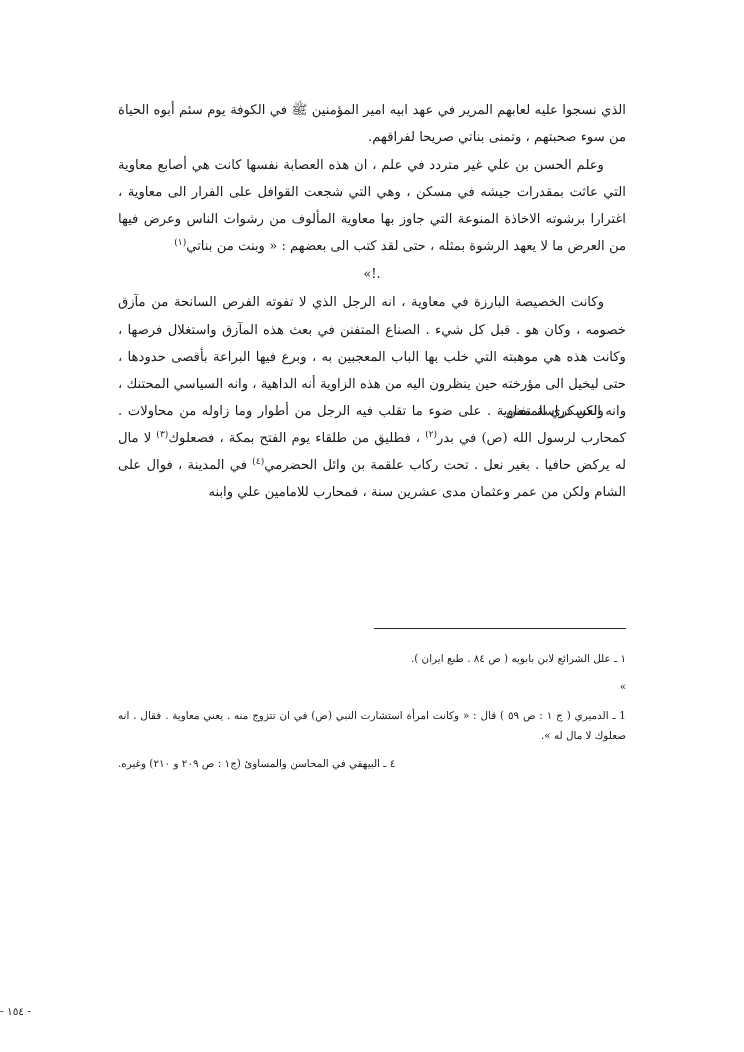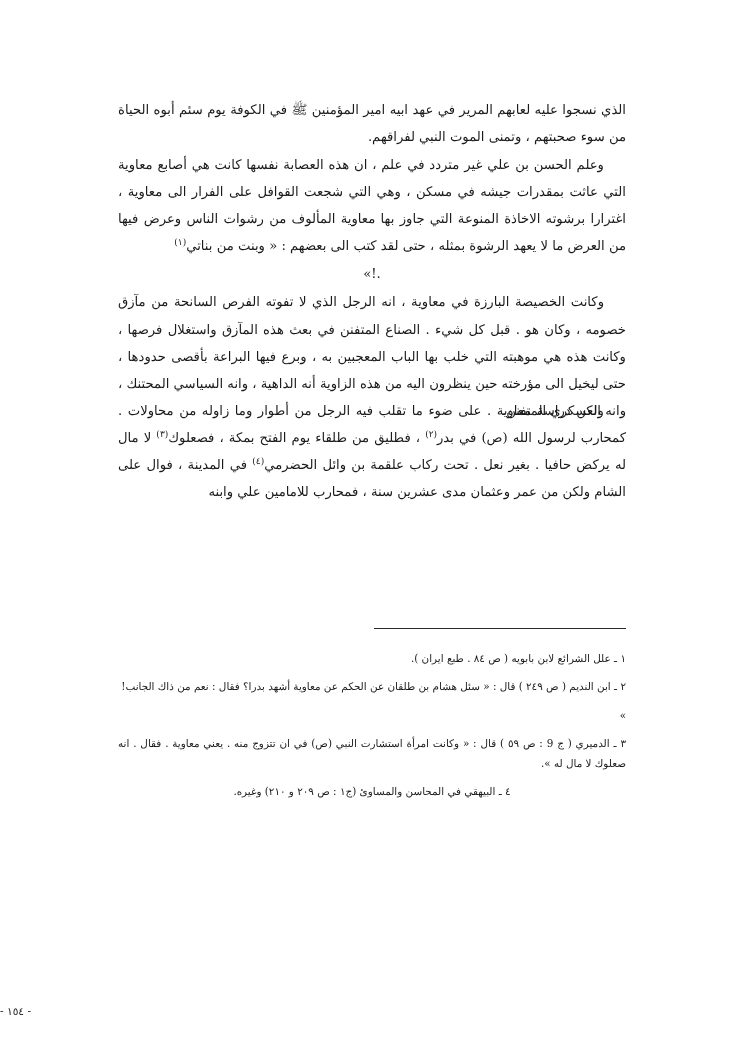--- a/index.html
+++ b/index.html
@@ -62,56 +62,55 @@
     direction: rtl;
     font-size: 10.4px;
     line-height: 1.95;
     text-align: justify;
   }
   .footnote {
     margin: 8px 0 4px 0;
     text-indent: 0;
   }
   .fn-a { text-align: justify; }
-  .fn-center { text-align: center; }
+  .fn-center { text-align: left; }
   .page-number {
     position: absolute;
     left: 0;
     right: 0;
     top: 1005px;
     text-align: left;
     font-size: 10.6px;
     letter-spacing: 1px;
     color: #1a1a1a;
   }
 </style>
 </head>
 <body>
 
 <div class="page">
 
   <div class="body-text">
-    <p class="para no-indent">الذي نسجوا عليه لعابهم المرير في عهد ابيه امير المؤمنين ﷺ في الكوفة يوم سئم أبوه الحياة من سوء صحبتهم ، وتمنى الموت النبي لفراقهم.</p>
+    <p class="para no-indent">الذي نسجوا عليه لعابهم المرير في عهد ابيه امير المؤمنين ﷺ في الكوفة يوم سئم أبوه الحياة من سوء صحبتهم ، وتمنى بناتي صريحا لفراقهم.</p>
     <p class="para"><span>وعلم الحسن بن علي غير متردد في علم ، ان هذه العصابة نفسها كانت هي أصابع معاوية التي عاثت بمقدرات جيشه في مسكن ، وهي التي شجعت القوافل على الفرار الى معاوية ، اغترارا برشوته الاخاذة المنوعة التي جاوز بها معاوية المألوف من رشوات الناس وعرض فيها من العرض ما لا يعهد الرشوة بمثله ، حتى لقد كتب الى بعضهم : « وبنت من بناتي</span><sup class="fn">(١)</sup></p>
     <p class="para last-centered" style="text-align:center">.!»</p>
     <p class="para">وكانت الخصيصة البارزة في معاوية ، انه الرجل الذي لا تفوته الفرص السانحة من مآزق خصومه ، وكان هو . قبل كل شيء . الصناع المتفنن في بعث هذه المآزق واستغلال فرصها ، وكانت هذه هي موهبته التي خلب بها الباب المعجبين به ، وبرع فيها البراعة بأقصى حدودها ، حتى ليخيل الى مؤرخته حين ينظرون اليه من هذه الزاوية أنه الداهية ، وانه السياسي المحتنك ، وانه العسكري المتفنن.</p>
     <p class="para"><span></span></p>
   </div>
 
   <div class="body-text" style="margin-top:-28px">
     <p class="para">
       <span>ولكن دراسة معاوية . على ضوء ما تقلب فيه الرجل من أطوار وما زاوله من محاولات . كمحارب لرسول الله (ص) في بدر</span><sup class="fn">(٢)</sup><span> ، فطليق من طلقاء يوم الفتح بمكة ، فصعلوك</span><sup class="fn">(٣)</sup><span> لا مال له يركض حافيا . بغير نعل . تحت ركاب علقمة بن وائل الحضرمي</span><sup class="fn">(٤)</sup><span> في المدينة ، فوال على الشام ولكن من عمر وعثمان مدى عشرين سنة ، فمحارب للامامين علي وابنه</span>
     </p>
   </div>
 
   <div class="rule"></div>
 
   <div class="footnotes">
     <p class="footnote fn-a">١ ـ علل الشرائع لابن بابويه ( ص ٨٤ . طبع ايران ).</p>
-    <p class="footnote fn-a">٢ ـ ابن النديم ( ص ٢٤٩ ) قال : « سئل هشام بن طلقان عن الحكم عن معاوية أشهد بدرا؟ فقال : نعم من ذاك الجانب!</p>
     <p class="footnote fn-a">»</p>
-    <p class="footnote fn-a">٣ ـ الدميري ( ج 9 : ص ٥٩ ) قال : « وكانت امرأة استشارت النبي (ص) في ان تتزوج منه . يعني معاوية . فقال . انه صعلوك لا مال له ».</p>
+    <p class="footnote fn-a">1 ـ الدميري ( ج ١ : ص ٥٩ ) قال : « وكانت امرأة استشارت النبي (ص) في ان تتزوج منه . يعني معاوية . فقال . انه صعلوك لا مال له ».</p>
     <p class="footnote fn-center">٤ ـ البيهقي في المحاسن والمساوئ (ج١ : ص ٢٠٩ و ٢١٠) وغيره.</p>
   </div>
 
   <div class="page-number">- ١٥٤ -</div>
 
 </div>
 
 </body></html>

